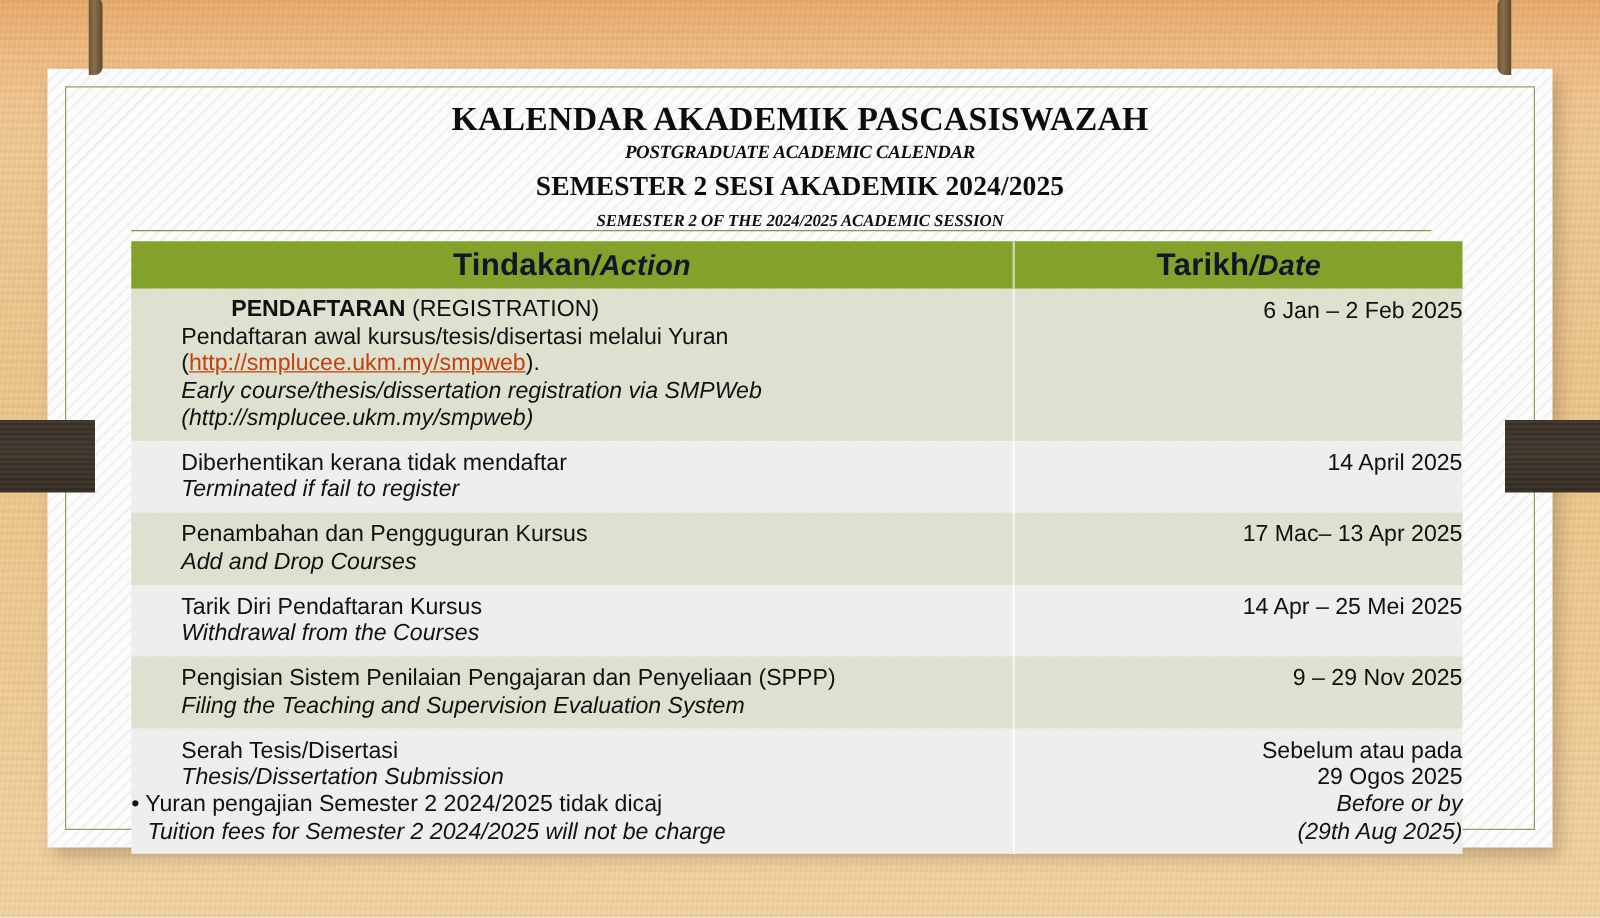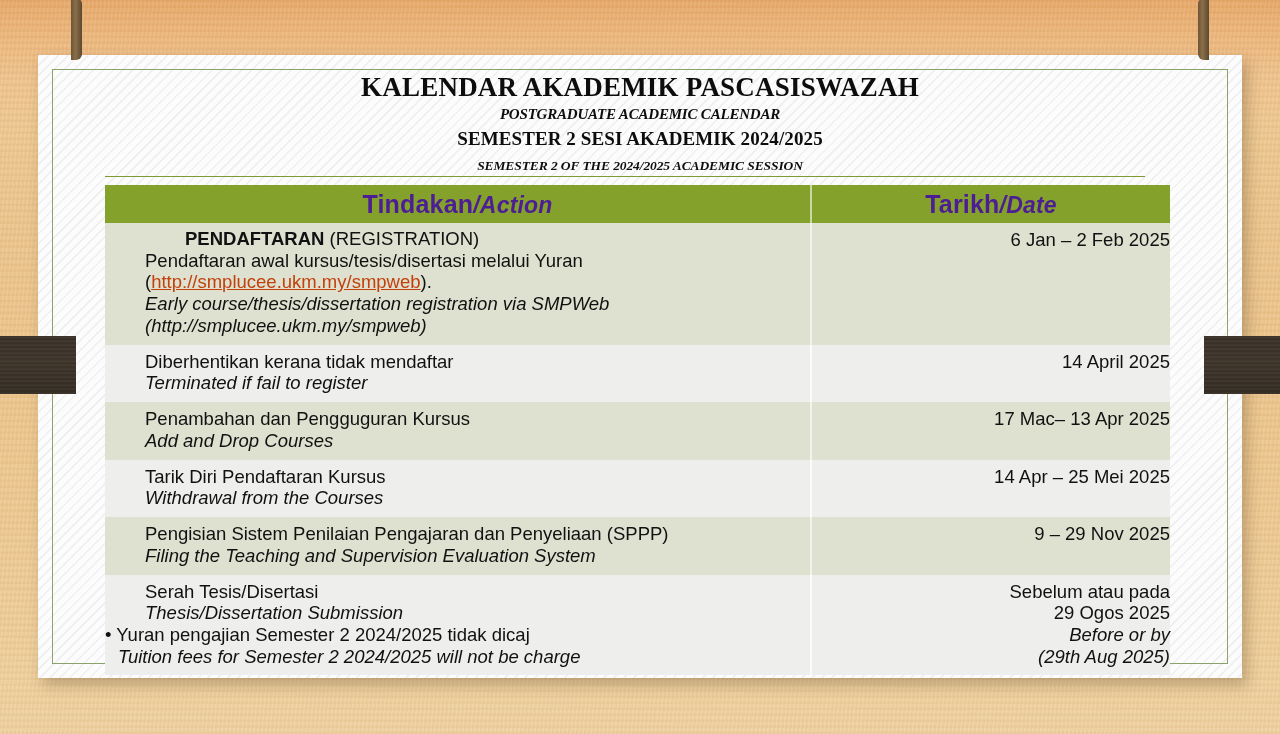--- a/index.html
+++ b/index.html
@@ -85,21 +85,21 @@
     top: 14px;
     right: 14px;
     bottom: 14px;
     border: 1.5px solid #8ba36a;
     pointer-events: none;
   }
 
   .card-content {
     position: absolute;
     left: 0;
-    top: 4px;
+    top: 12px;
     width: 1204px;
     height: 623px;
   }
 
   
   .titles {
     padding-top: 13px;
     text-align: center;
     font-family: "Liberation Serif", "DejaVu Serif", serif;
     color: #0d0d0d;
@@ -112,21 +112,21 @@
   }
   .title-sub-1 {
     font-size: 15px;
     font-weight: bold;
     font-style: italic;
     letter-spacing: -0.2px;
     line-height: 1.4;
     margin-top: 1px;
   }
   .title-main-2 {
-    font-size: 19px;
+    font-size: 22px;
     font-weight: bold;
     letter-spacing: 0.1px;
     line-height: 1.2;
     margin-top: 3px;
   }
   .title-sub-2 {
     font-size: 13.5px;
     font-weight: bold;
     font-style: italic;
     letter-spacing: -0.1px;
@@ -149,21 +149,21 @@
     top: 126px;
     width: 1065px;
     border-collapse: collapse;
     table-layout: fixed;
   }
   .tbl col.c-action { width: 706px; }
   .tbl col.c-date   { width: 359px; }
 
   .tbl th {
     background: #84a12c;
-    color: #4c1d95;
+    color: #0f172a;
     height: 38px;
     vertical-align: middle;
     text-align: center;
     padding: 0;
     font-size: 25px;
     font-weight: bold;
     letter-spacing: 0.2px;
   }
   .tbl th.col-action { border-right: 2px solid #cbd8a4; }
   .th-it { font-style: italic; font-size: 23px; }

